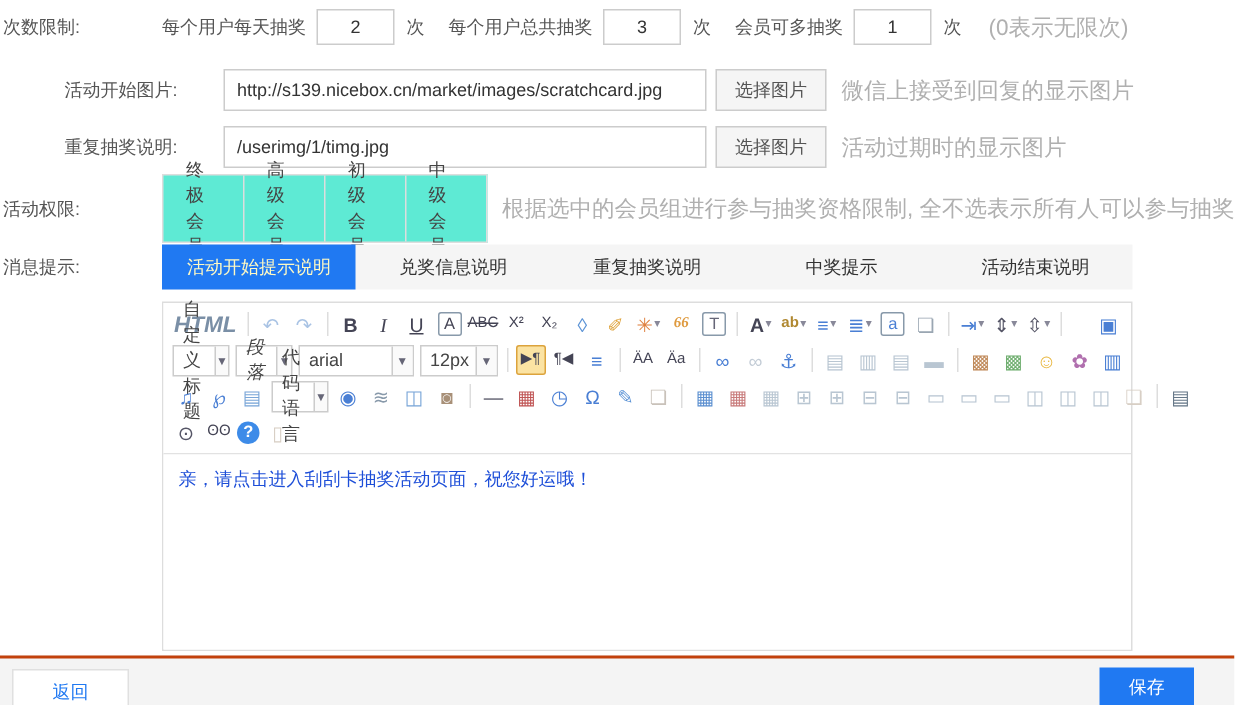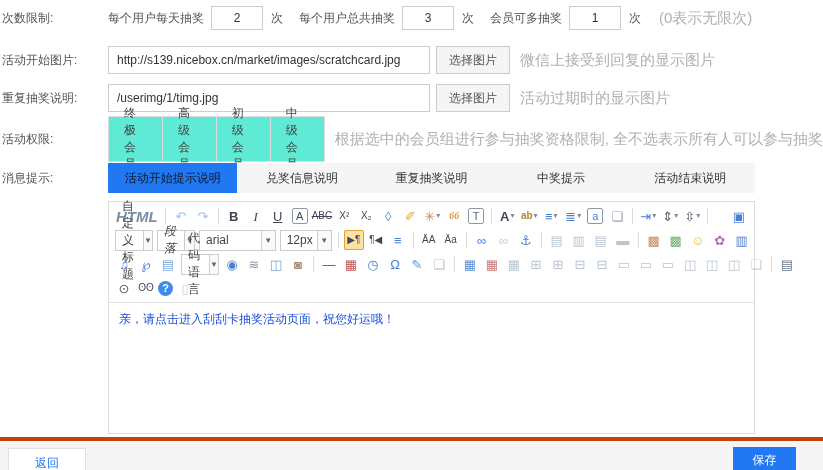--- a/index.html
+++ b/index.html
@@ -13,39 +13,39 @@
 
   
   .row-limit { margin-top:6px; height:24px; }
   .limit-group { display:flex; align-items:center; margin-right:16px; }
   .limit-label { font-size:12px; color:#555; margin-right:7px; }
   .limit-input { width:52px; height:24px; border:1px solid #ccc; text-align:center;
     font-size:12px; color:#333; outline:none; }
   .limit-unit { font-size:12px; color:#555; margin-left:8px; }
 
   
-  .row-img { margin-top:16px; height:28px; }
+  .row-img { margin-top:16px; height:28px;padding-left:41px; }
   .url-input { width:322px; height:28px; border:1px solid #ccc; padding:0 8px;
     font-size:12px; color:#333; outline:none; }
   .pick-btn { margin-left:6px; height:28px; padding:0 12px; background:#f5f5f5;
     border:1px solid #ccc; font-size:12px; color:#555; cursor:pointer; }
 
   
   .row-perm { margin-top:13px; height:28px; }
   .member-group { display:flex; border:1px solid #ddd; height:46px; background:#5eead4; }
   .member-option { padding:0 15px; display:flex; align-items:center; font-size:12px;
     color:#444; cursor:pointer; border-left:1px solid #ddd; }
   .member-option:first-child { border-left:none; }
 
   
   .row-tabs { margin-top:10px; height:30px; align-items:stretch; }
   .tab-bar { display:flex; width:647px; height:30px; background:#f5f5f5; }
   .tab { flex:1; display:flex; align-items:center; justify-content:center;
     font-size:12px; color:#333; cursor:pointer; }
-  .tab.active { background:#2079f2; color:#0f172a;text-align:right; }
+  .tab.active { background:#2079f2; color:#fef9c3;text-align:right; }
 
   
   .editor { margin:8px 0 0 108px; width:647px; border:1px solid #ddd;
     display:flex; flex-direction:column; }
   .editor-toolbar { padding:2px 4px; border-bottom:1px solid #e2e2e2; background:#fff; }
   .tb-row { display:flex; align-items:center; height:24px; }
   .tb-icon { display:inline-flex; align-items:center; justify-content:center;
     min-width:20px; height:20px; margin:0 1px; font-size:13px; color:#445;
     border-radius:2px; cursor:pointer; line-height:1; }
   .tb-icon.sm { font-size:10px; }
@@ -63,21 +63,21 @@
   .tb-select { display:inline-flex; align-items:center; justify-content:space-between;
     height:21px; border:1px solid #ccc; background:#fff; margin:0 2px; padding-left:6px;
     font-size:12px; color:#444; cursor:pointer; }
   .tb-select .sel-arrow { width:14px; height:100%; border-left:1px solid #ccc;
     display:flex; align-items:center; justify-content:center; font-size:8px; color:#667;
     background:#fafafa; margin-left:4px; }
   .editor-content { height:130px; padding:8px 10px; font-size:12px; color:#1d4ed8;
     background:#fff; outline:none; }
 
   
-  .footer { margin-top:auto; height:33px; background:#f4f4f4; border-top:4px solid #c2410c;
+  .footer { margin-top:auto; height:33px; background:#f4f4f4; border-top:2px solid #c2410c;
     position:relative; }
   .back-btn { position:absolute; left:8px; top:7px; width:78px; height:30px;
     background:#fff; border:1px solid #e0e0e0; color:#2079f2; font-size:12px; cursor:pointer; }
   .save-btn { position:absolute; right:27px; top:6px; width:63px; height:26px;
     background:#2079f2; border:none; color:#fff; font-size:12px; cursor:pointer; }
 </style>
 </head>
 <body>
 
 <div class="page">

